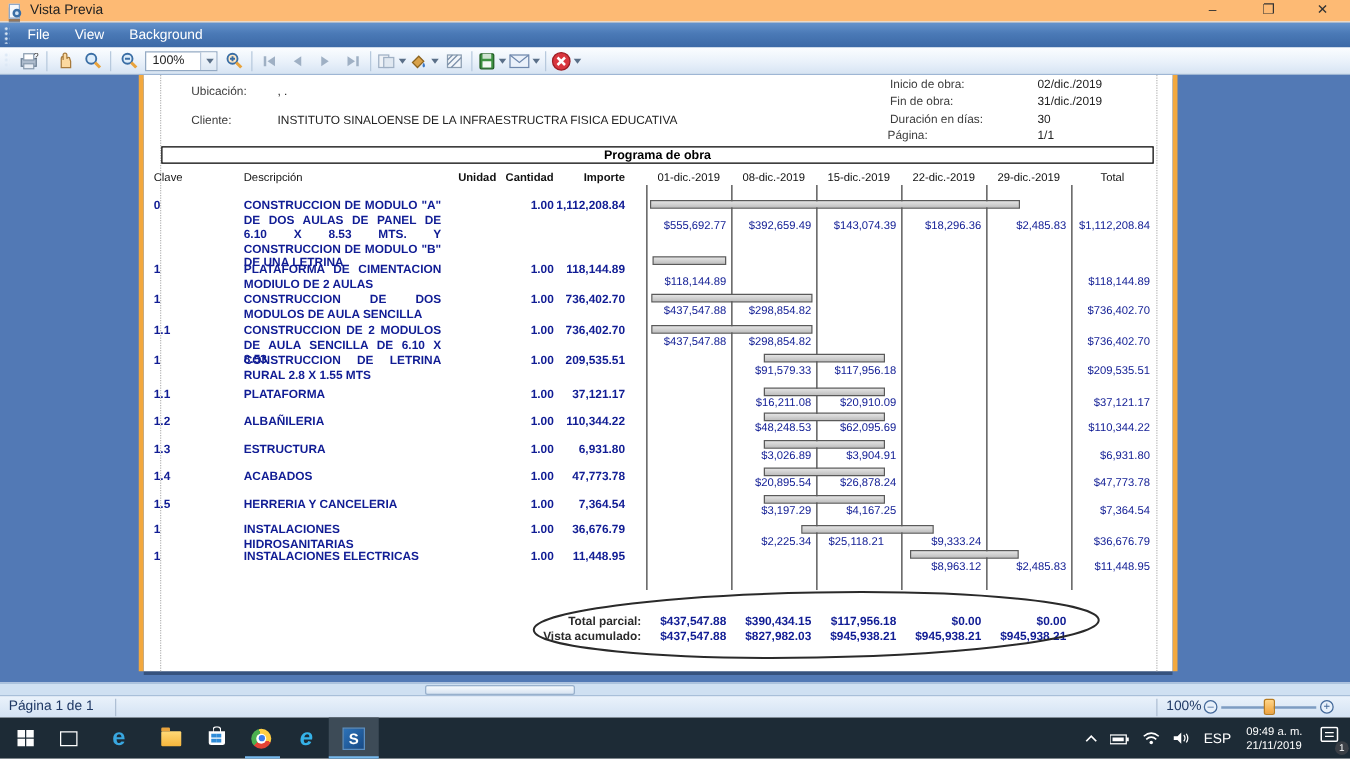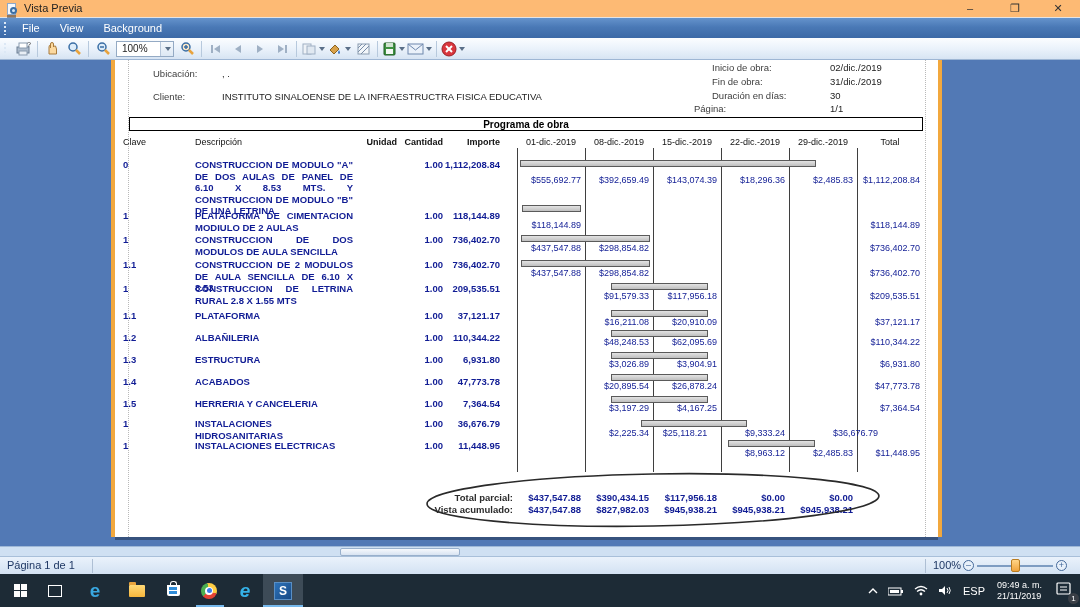--- a/index.html
+++ b/index.html
@@ -254,21 +254,21 @@
       <span class="val" style="left:107px; top:8px">, .</span>
       <span class="lbl" style="left:38px; top:31px">Cliente:</span>
       <span class="val" style="left:107px; top:31px">INSTITUTO SINALOENSE DE LA INFRAESTRUCTRA FISICA EDUCATIVA</span>
 
       <span class="lbl" style="left:597px; top:2px">Inicio de obra:</span>
       <span class="val" style="left:715px; top:2px">02/dic./2019</span>
       <span class="lbl" style="left:597px; top:16px">Fin de obra:</span>
       <span class="val" style="left:715px; top:16px">31/dic./2019</span>
       <span class="lbl" style="left:597px; top:30px">Duración en días:</span>
       <span class="val" style="left:715px; top:30px">30</span>
-      <span class="lbl" style="left:579px; top:43px">Página:</span>
+      <span class="lbl" style="left:595px; top:43px">Página:</span>
       <span class="val" style="left:715px; top:43px">1/1</span>
 
       <div class="titlebox">Programa de obra</div>
 
       <span class="colhdr" style="left:8px">Clave</span>
       <span class="colhdr" style="left:80px">Descripción</span>
       <span class="colhdr right" style="left:222px; width:60px">Unidad</span>
       <span class="colhdr right" style="left:268px; width:60px">Cantidad</span>
       <span class="colhdr right" style="left:325px; width:60px">Importe</span>
       <span class="colhdr center" style="left:741px; width:68px">Total</span>
@@ -394,21 +394,21 @@
           </div>
           <div class="rowgroup">
             <span class="rowcell" style="left: 8px; top: 358px; width: 60px;">1</span>
             <div class="rowcell" style="left: 80px; top: 358px; width: 158px; text-align: justify;">INSTALACIONES HIDROSANITARIAS</div>
             <span class="rowcell right" style="left: 268px; top: 358px; width: 60px; text-align: right;">1.00</span>
             <span class="rowcell right" style="left: 300px; top: 358px; width: 85px; text-align: right;">36,676.79</span>
             <div class="gbar" style="left: 525.76px; top: 360px; width: 106.08px;"></div>
             <span class="wval" style="left: 470px; top: 368px; width: 64px; text-align: right;">$2,225.34</span>
             <span class="wval" style="left: 538px; top: 368px; width: 64px; text-align: center;">$25,118.21</span>
             <span class="wval" style="left: 606px; top: 368px; width: 64px; text-align: right;">$9,333.24</span>
-            <span class="wval" style="left: 718px; top: 368px; width: 87px; text-align: left;">$36,676.79</span>
+            <span class="wval" style="left: 718px; top: 368px; width: 87px; text-align: right;">$36,676.79</span>
           </div>
           <div class="rowgroup">
             <span class="rowcell" style="left: 8px; top: 380px; width: 60px;">1</span>
             <div class="rowcell" style="left: 80px; top: 380px; width: 158px; text-align: justify;">INSTALACIONES ELECTRICAS</div>
             <span class="rowcell right" style="left: 268px; top: 380px; width: 60px; text-align: right;">1.00</span>
             <span class="rowcell right" style="left: 300px; top: 380px; width: 85px; text-align: right;">11,448.95</span>
             <div class="gbar" style="left: 612.8px; top: 380px; width: 87.04px;"></div>
             <span class="wval" style="left: 606px; top: 388px; width: 64px; text-align: right;">$8,963.12</span>
             <span class="wval" style="left: 674px; top: 388px; width: 64px; text-align: right;">$2,485.83</span>
             <span class="wval" style="left: 718px; top: 388px; width: 87px; text-align: right;">$11,448.95</span>

